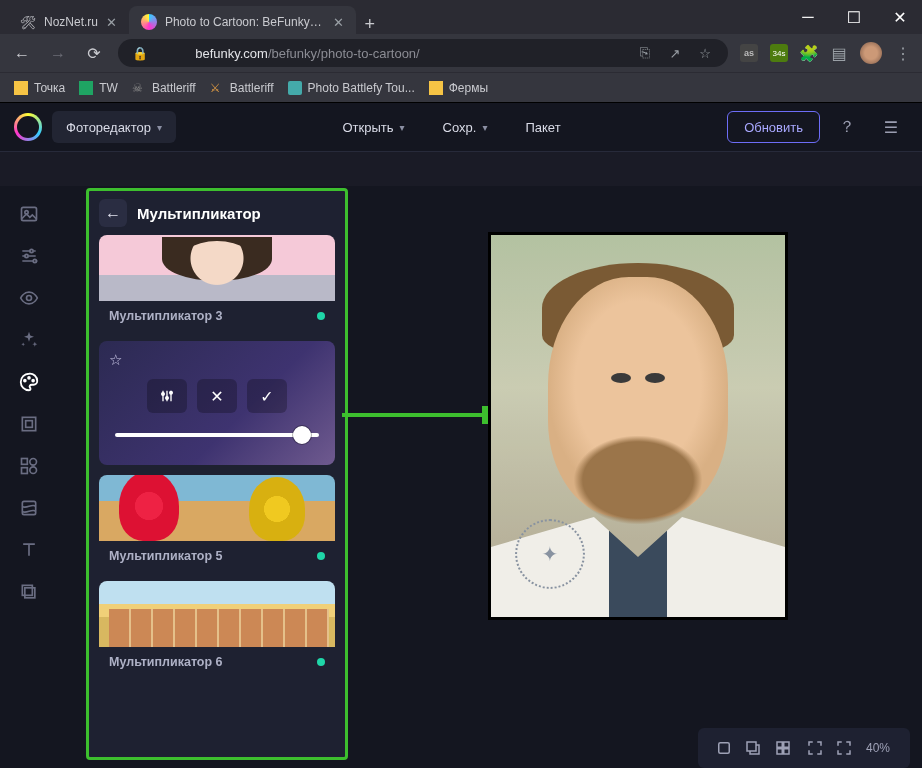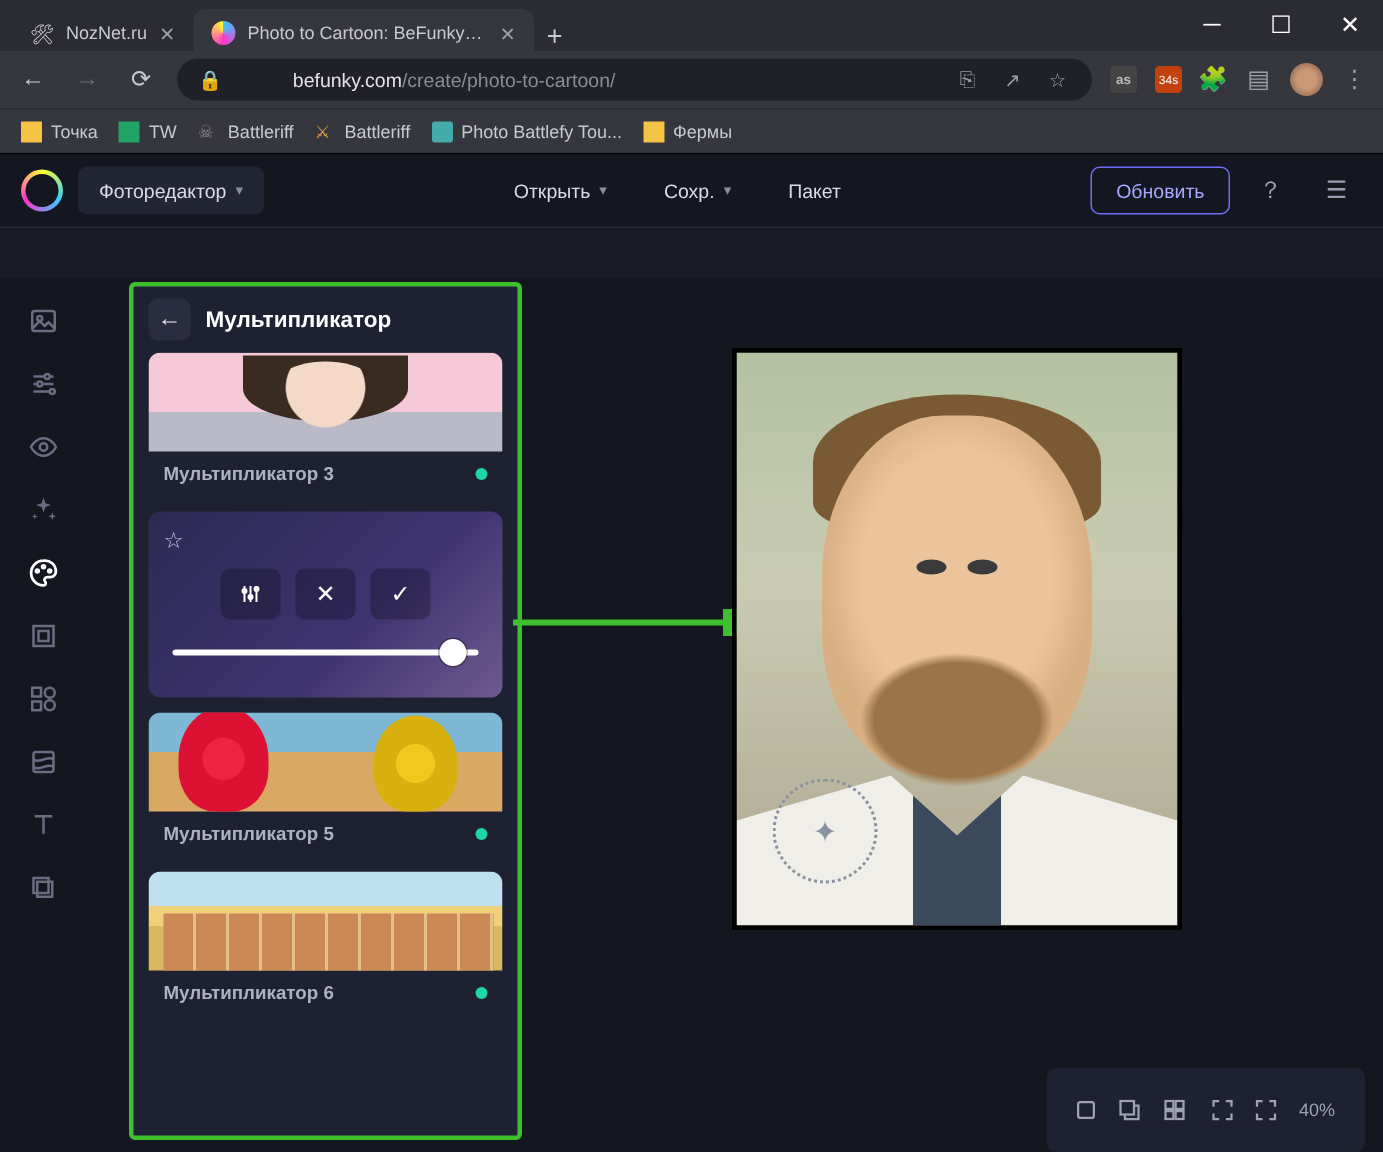--- a/index.html
+++ b/index.html
@@ -79,21 +79,21 @@
 .face { position: absolute; left: 50%; top: 42px; transform: translateX(-50%); width: 180px; height: 240px; background: radial-gradient(ellipse 90px 120px at 50% 45%, #ecc49c 70%, #d9b084 100%); border-radius: 45% 45% 40% 40%; }
 .hair-top { position: absolute; left: 50%; top: 28px; transform: translateX(-50%); width: 192px; height: 90px; background: #7a5a34; border-radius: 50% 50% 20% 20%; }
 .beard { position: absolute; left: 50%; top: 200px; transform: translateX(-50%); width: 130px; height: 90px; background: radial-gradient(ellipse,#9b754a 60%,transparent 70%); border-radius: 50%; }
 .eye { position: absolute; width: 20px; height: 10px; background: #3a3a3a; border-radius: 50%; top: 138px; }
 .eye.l { left: 120px; } .eye.r { right: 120px; }
 .shirt { position: absolute; bottom: 0; left: 0; right: 0; height: 100px; background: linear-gradient(90deg,#f0eee8 40%,#3a4a5c 40% 60%,#f0eee8 60%); clip-path: polygon(0 100%,0 30%,35% 0,50% 40%,65% 0,100% 30%,100% 100%); }
 .watermark { position: absolute; bottom: 28px; left: 24px; width: 70px; height: 70px; border: 2px dotted #8892a0; border-radius: 50%; display: flex; align-items: center; justify-content: center; }
 .watermark::after { content:'✦'; color:#8892a0; font-size: 20px; }
 
 
-.bottombar { position: absolute; bottom: 0; left: 350px; right: 12px; height: 56px; background: #1e2131; border-radius: 6px; display: flex; align-items: center; padding: 0 12px; gap: 2px; color: #9ea1b6; }
+.bottombar { position: absolute; bottom: 0; left: 350px; right: 12px; height: 40px; background: #1e2131; border-radius: 6px; display: flex; align-items: center; padding: 0 12px; gap: 2px; color: #9ea1b6; }
 .bb-btn { width: 28px; height: 28px; display: flex; align-items: center; justify-content: center; cursor: pointer; }
 .bb-sep { flex: 1; }
 .zoom-txt { font-size: 12px; padding: 0 6px; }
 .ava { width: 22px; height: 22px; border-radius: 50%; background: radial-gradient(circle,#c97 40%,#754); }
 </style>
 </head>
 <body>
 
 <div class="browser-chrome">
   <div class="tab-bar">
@@ -113,29 +113,29 @@
     <span class="wc-btn">─</span>
     <span class="wc-btn">☐</span>
     <span class="wc-btn">✕</span>
   </div>
   <div class="addr-row">
     <span class="nav-btn">←</span>
     <span class="nav-btn disabled">→</span>
     <span class="nav-btn">⟳</span>
     <div class="addr-bar">
       <span>🔒</span>
-      <span><span class="addr-host">befunky.com</span><span class="addr-path">/create/photo-to-cartoon/</span></span>
+      <span><span class="addr-host">befunky.com</span><span class="addr-path">/befunky/photo-to-cartoon/</span></span>
       <div class="addr-actions">
         <span class="addr-icon">⎘</span>
         <span class="addr-icon">↗</span>
         <span class="addr-icon">☆</span>
       </div>
     </div>
     <span class="addr-icon" style="background:#444;color:#bbb;border-radius:3px;padding:2px;font-size:9px;font-weight:700">as</span>
-    <span class="addr-icon" style="background:#c2410c;color:#fff;border-radius:3px;padding:1px 2px;font-size:8px">34s</span>
+    <span class="addr-icon" style="background:#4d7c0f;color:#fff;border-radius:3px;padding:1px 2px;font-size:8px">34s</span>
     <span class="addr-icon">🧩</span>
     <span class="addr-icon">▤</span>
     <span class="ava"></span>
     <span class="addr-icon">⋮</span>
   </div>
   <div class="bookmarks">
     <div class="bm">
         <span class="bm-icon" style="background:#f6c445"></span>
         <span>Точка</span>
       </div>

